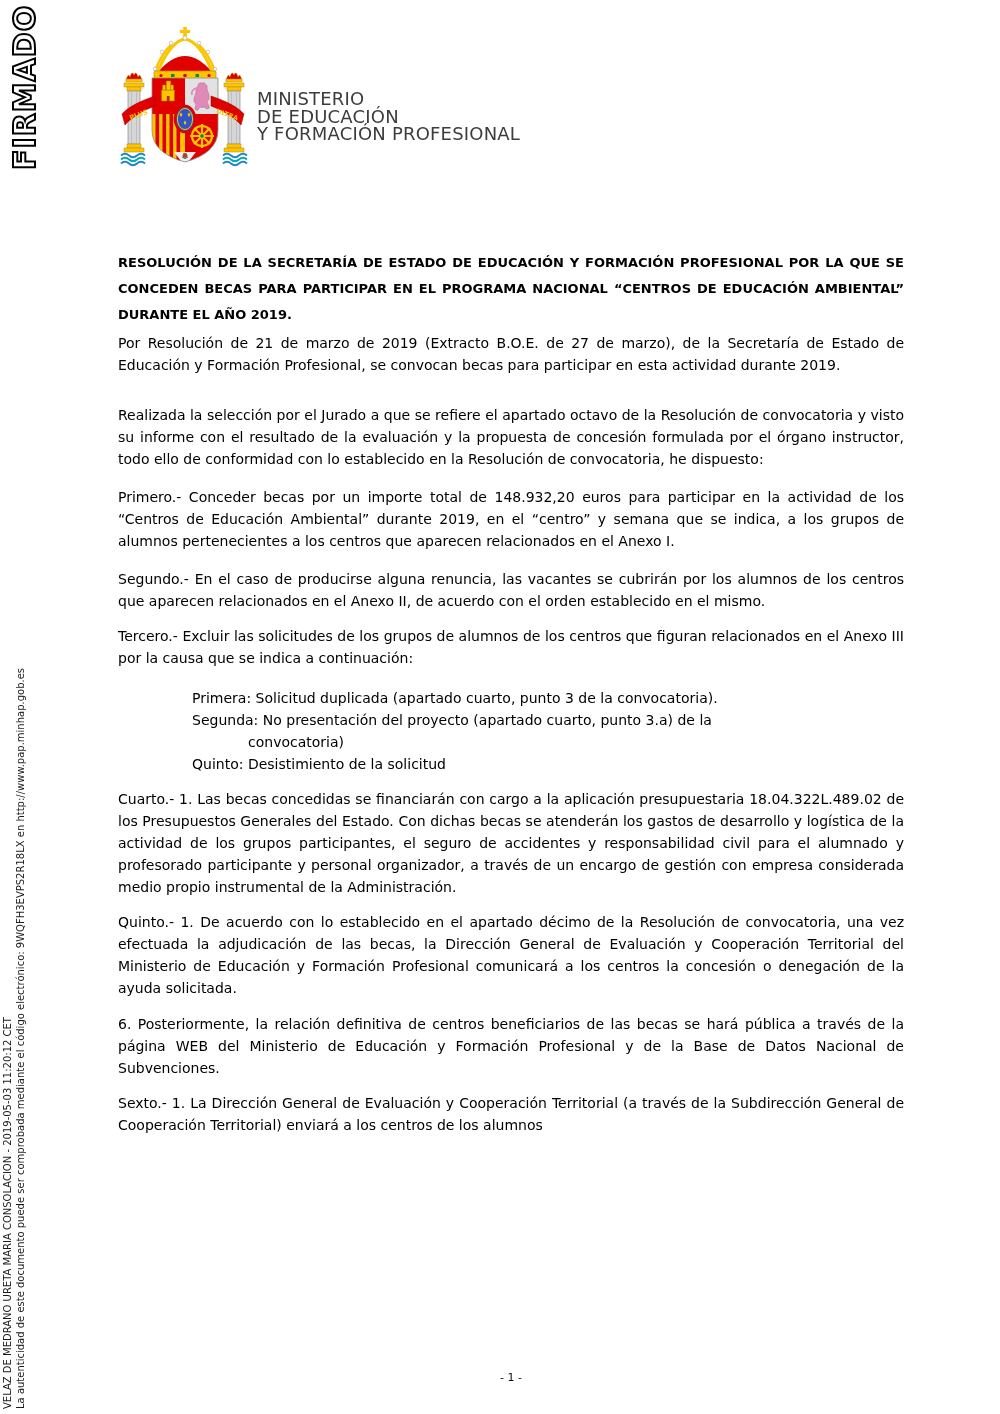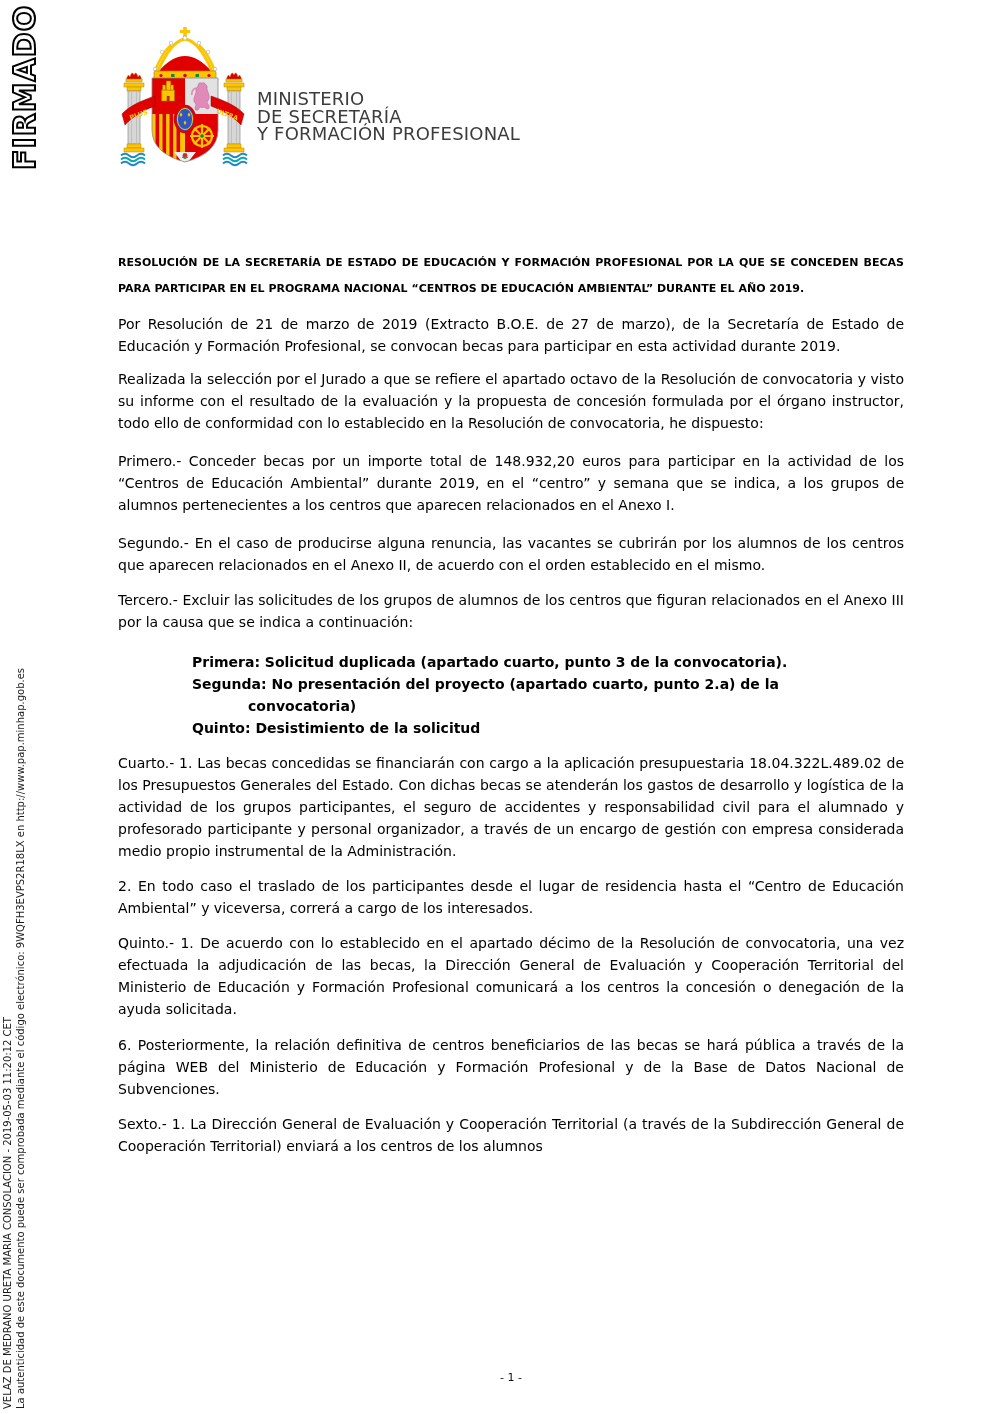--- a/index.html
+++ b/index.html
@@ -34,28 +34,28 @@
     font-size:18px; line-height:17.5px; color:#3c3c3c; letter-spacing:0.2px;
   }
 
   
   .doc {
     position:absolute; left:118px; top:250px; width:786px;
     font-size:14px; line-height:22px; text-align:justify;
   }
   .doc p { margin:0 0 13px 0; }
   .doc .title {
-    font-weight:bold; font-size:11px; line-height:26px; margin-bottom:11px;
-  }
-  .doc .p-intro     { margin-bottom:11px; }
+    font-weight:bold; font-size:13px; line-height:26px; margin-bottom:4px;
+  }
+  .doc .p-intro     { margin-bottom:28px; }
   .doc .p-selection { margin-bottom:16px; }
   .doc .p-primero   { margin-bottom:16px; }
   .doc .p-tercero   { margin-bottom:18px; }
   .doc .p-quinto    { margin-bottom:14px; }
-  .reasons { margin-bottom:13px;font-weight:bold; }
+  .reasons { margin-bottom:13px; }
   .reasons .li {
     padding-left:130px; text-indent:-56px;
     text-align:justify; white-space:pre-line;
   }
 
   .footer {
     position:absolute; left:118px; top:1371px; width:786px;
     text-align:center; font-size:11px; color:#111;
   }
 </style>
@@ -176,38 +176,37 @@
       <text transform="rotate(-20 20 88)" x="11" y="91" font-size="6.5" font-weight="bold" font-family="DejaVu Sans, sans-serif" fill="#fdc500">PLUS</text>
     </g>
     <g>
       <path d="M93,70 C108,75 120,81 126,88 L123,99 C116,91 104,84 93,80 Z" fill="#e00000" stroke="#990000" stroke-width="0.5"></path>
       <text transform="rotate(20 110 88)" x="98" y="91" font-size="6.5" font-weight="bold" font-family="DejaVu Sans, sans-serif" fill="#fdc500">ULTRA</text>
     </g>
   </svg>
 
   <div class="ministry">
     <div>MINISTERIO</div>
-    <div>DE SECRETARÍA</div>
+    <div>DE EDUCACIÓN</div>
     <div>Y FORMACIÓN PROFESIONAL</div>
   </div>
 
   <main class="doc">
     <p class="title">RESOLUCIÓN DE LA SECRETARÍA DE ESTADO DE EDUCACIÓN Y FORMACIÓN PROFESIONAL POR LA QUE SE CONCEDEN BECAS PARA PARTICIPAR EN EL PROGRAMA NACIONAL  “CENTROS DE EDUCACIÓN AMBIENTAL” DURANTE EL AÑO 2019.</p>
     <p class="p-intro">Por Resolución de 21 de marzo de 2019 (Extracto B.O.E. de 27 de marzo), de la Secretaría de Estado de Educación y Formación Profesional, se convocan becas para participar en esta actividad durante 2019.</p>
     <p class="p-selection">Realizada la selección por el Jurado a que se refiere el apartado octavo de la Resolución de convocatoria y visto su informe con el resultado de la evaluación y la propuesta de concesión formulada por el órgano instructor, todo ello de conformidad con lo establecido en la Resolución de convocatoria, he dispuesto:</p>
     <p class="p-primero">Primero.- Conceder becas por un importe total de 148.932,20 euros para participar en la actividad de los “Centros de Educación Ambiental” durante 2019, en el “centro” y semana que se indica, a los grupos de alumnos pertenecientes a los centros que aparecen relacionados en el Anexo I.</p>
     <p>Segundo.- En el caso de producirse alguna renuncia, las vacantes se cubrirán por los alumnos de los centros que aparecen relacionados en el Anexo II, de acuerdo con el orden establecido en el mismo.</p>
     <p class="p-tercero">Tercero.- Excluir las solicitudes de los grupos de alumnos de  los centros que figuran relacionados en el Anexo III por la causa que se indica a continuación:</p>
     <div class="reasons">
       <div class="li">Primera: Solicitud duplicada (apartado cuarto, punto 3 de la convocatoria).</div>
-      <div class="li">Segunda: No presentación del proyecto (apartado cuarto, punto 2.a) de la
+      <div class="li">Segunda: No presentación del proyecto (apartado cuarto, punto 3.a) de la
 convocatoria)</div>
       <div class="li">Quinto: Desistimiento de la solicitud</div>
     </div>
     <p>Cuarto.- 1. Las becas concedidas se financiarán con cargo a la aplicación presupuestaria 18.04.322L.489.02 de los Presupuestos Generales del Estado. Con dichas becas se atenderán los gastos de desarrollo y logística de la actividad de los grupos participantes, el seguro de accidentes y responsabilidad civil para el alumnado y profesorado participante y personal organizador, a través de un encargo de gestión con empresa considerada medio propio instrumental de la Administración.</p>
-    <p>2. En todo caso el traslado de los participantes desde el lugar de residencia hasta el “Centro de Educación Ambiental” y viceversa, correrá a cargo de los interesados.</p>
     <p class="p-quinto">Quinto.- 1. De acuerdo con lo establecido en el apartado décimo de la Resolución de convocatoria, una vez efectuada la adjudicación de las becas, la Dirección General de Evaluación y Cooperación Territorial del Ministerio de Educación y Formación Profesional comunicará a los centros la concesión o denegación de la ayuda solicitada.</p>
     <p>6. Posteriormente, la relación definitiva de centros beneficiarios de las becas se hará pública a través de la página WEB del Ministerio de Educación y Formación Profesional y de la Base de Datos Nacional de Subvenciones.</p>
     <p>Sexto.- 1.  La Dirección General de Evaluación y Cooperación Territorial (a través de la Subdirección General de Cooperación Territorial) enviará a los centros de los alumnos</p>
   </main>
 
   <div class="footer">- 1 -</div>
 </div>
 
 </body></html>

